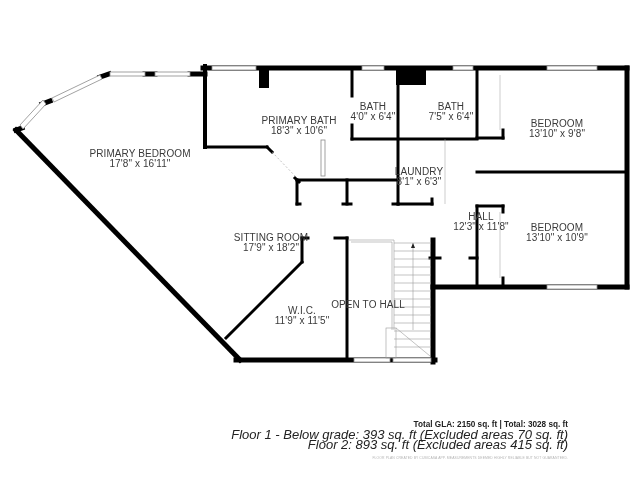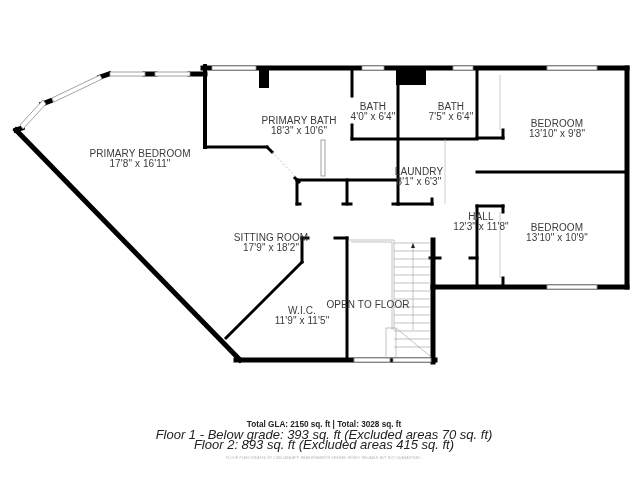--- a/index.html
+++ b/index.html
@@ -31,23 +31,22 @@
       line-height: 10px;
       color: #3a3a3a;
       letter-spacing: 0.1px;
       white-space: nowrap;
       transform: translateX(-50%);
     }
     .footer {
       position: absolute;
       left: 0;
       width: 568px;
-      text-align: center;
+      text-align: right;
       color: #222;
-      margin-left: 40px;
     }
     .footer .total {
       font-weight: bold;
       font-size: 8.2px;
       line-height: 10px;
     }
     .footer .floor {
       font-size: 13px;
       line-height: 10px;
       font-style: italic;
@@ -218,21 +217,21 @@
 </div>
 <div class="room-label" style="left:239px;top:233px;margin-left:32px;">
   <div>SITTING ROOM</div>
   <div>17'9" x 18'2"</div>
 </div>
 <div class="room-label" style="left:302px;top:306px;">
   <div>W.I.C.</div>
   <div>11'9" x 11'5"</div>
 </div>
 <div class="room-label" style="left:368px;top:300px;">
-  <div>OPEN TO FLOOR</div>
+  <div>OPEN TO HALL</div>
 </div>
 
 <div class="footer" style="top:420px;">
   <div class="total">Total GLA: 2150 sq. ft | Total: 3028 sq. ft</div>
   <div class="floor">Floor 1 - Below grade: 393 sq. ft (Excluded areas 70 sq. ft)</div>
   <div class="floor">Floor 2: 893 sq. ft (Excluded areas 415 sq. ft)</div>
   <div class="disclaimer" style="margin-top:5px;">FLOOR PLAN CREATED BY CUBICASA APP. MEASUREMENTS DEEMED HIGHLY RELIABLE BUT NOT GUARANTEED.</div>
 </div>
 
 </body></html>

